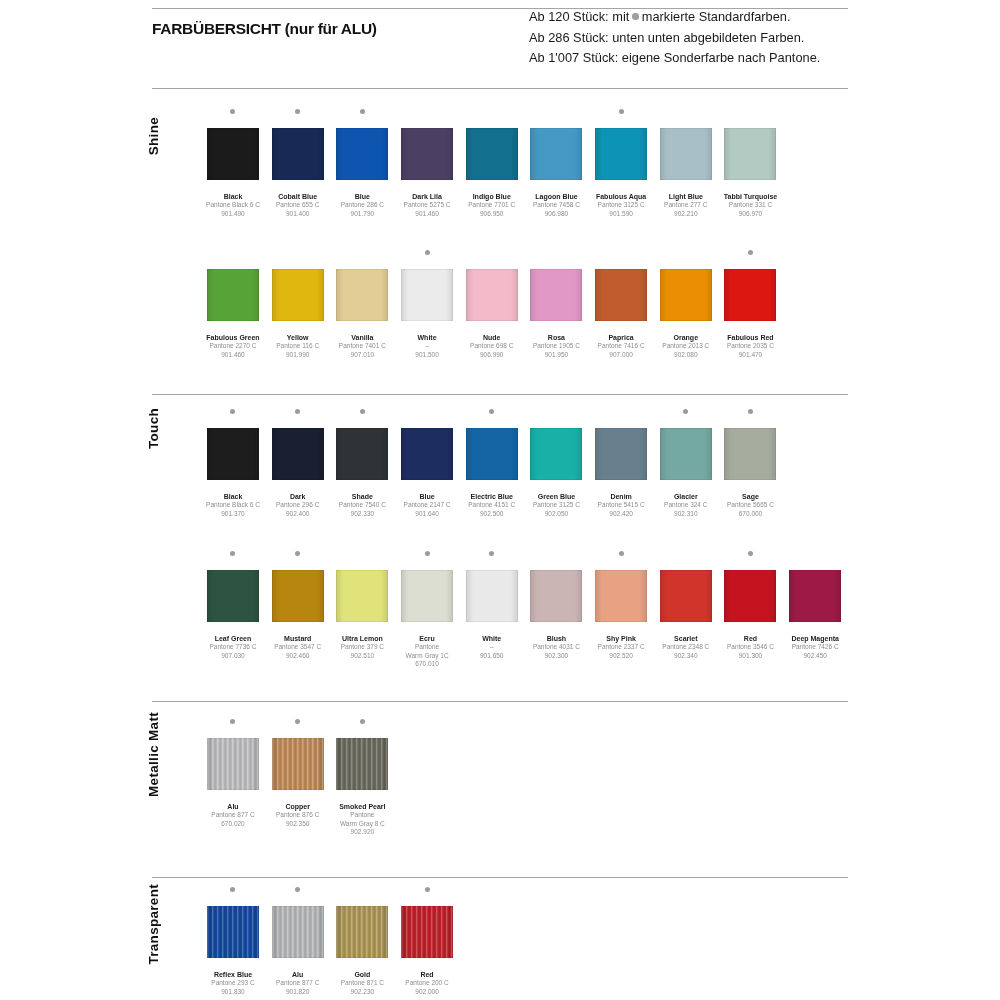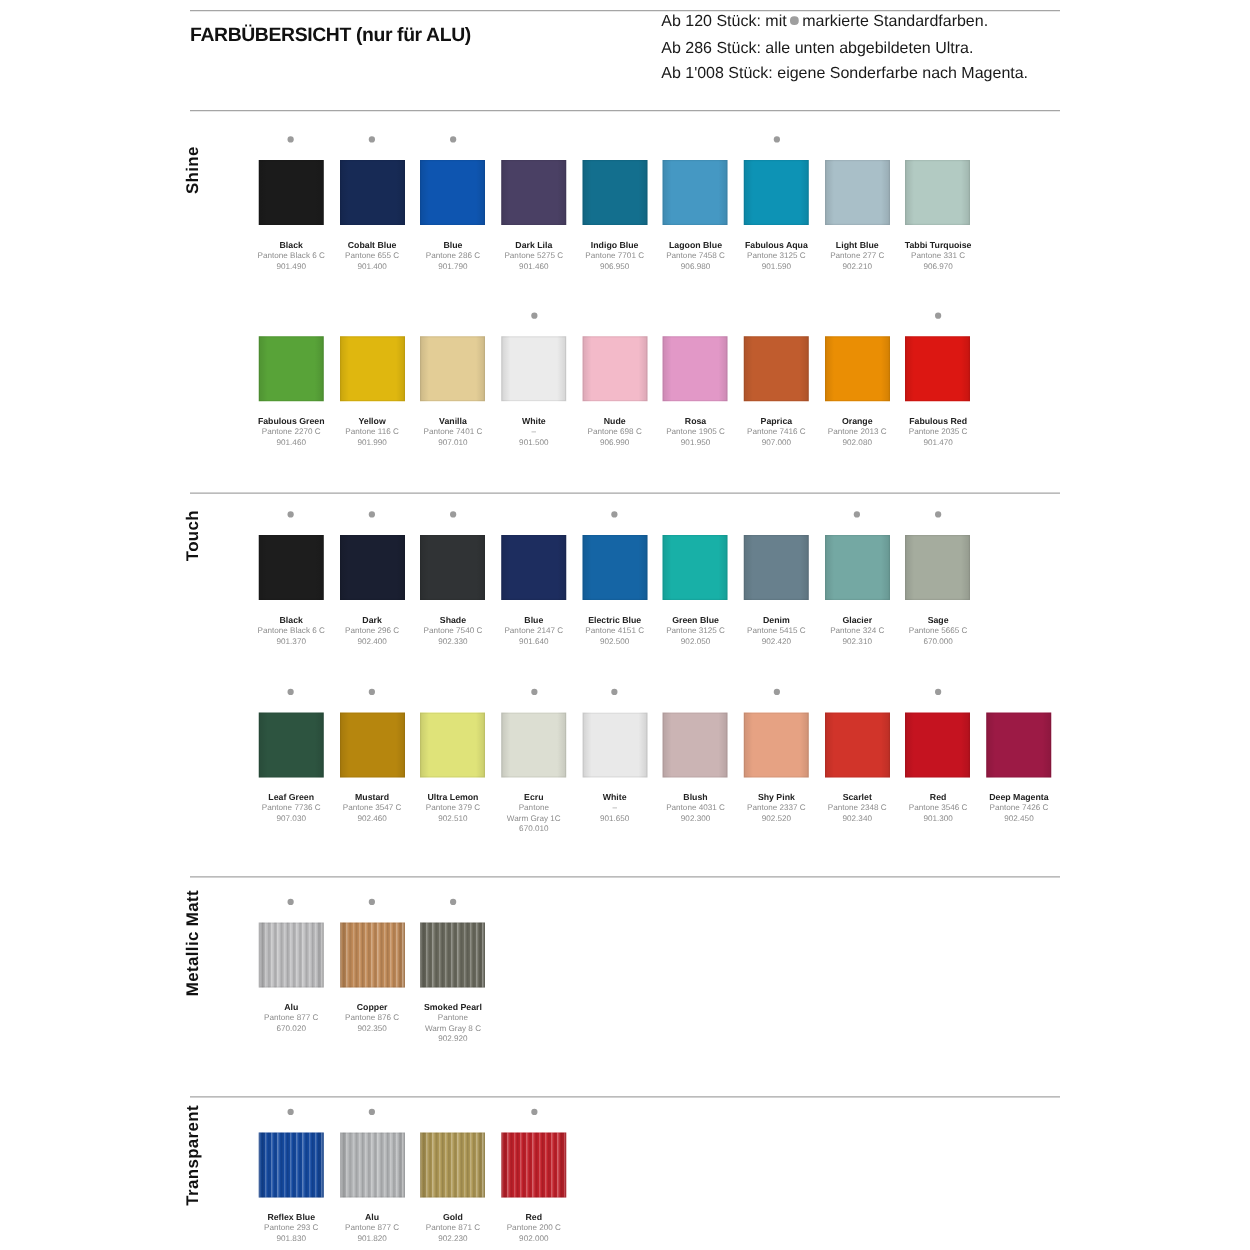--- a/index.html
+++ b/index.html
@@ -61,25 +61,25 @@
 
   <div class="page-title">FARBÜBERSICHT (nur für ALU)</div>
 
   <div class="legend">
     <div>
       <b>Ab 120 Stück:</b>
       <span>mit</span><span class="legend-dot"></span><span>markierte Standardfarben.</span>
     </div>
     <div>
       <b>Ab 286 Stück:</b>
-      <span>alle unten abgebildeten Ultra.</span>
+      <span>unten unten abgebildeten Farben.</span>
     </div>
     <div>
-      <b>Ab 1'008 Stück:</b>
-      <span>eigene Sonderfarbe nach Magenta.</span>
+      <b>Ab 1'007 Stück:</b>
+      <span>eigene Sonderfarbe nach Pantone.</span>
     </div>
   </div>
 
   <div class="section" id="sec-shine">
     <div class="sec-label">Shine</div>
     <div class="row row-a">
         <div class="cell">
           <span class="dot"></span>
           <div class="swatch" style="background-color: rgb(27, 27, 27);"></div>
           <div class="cname">Black</div>

